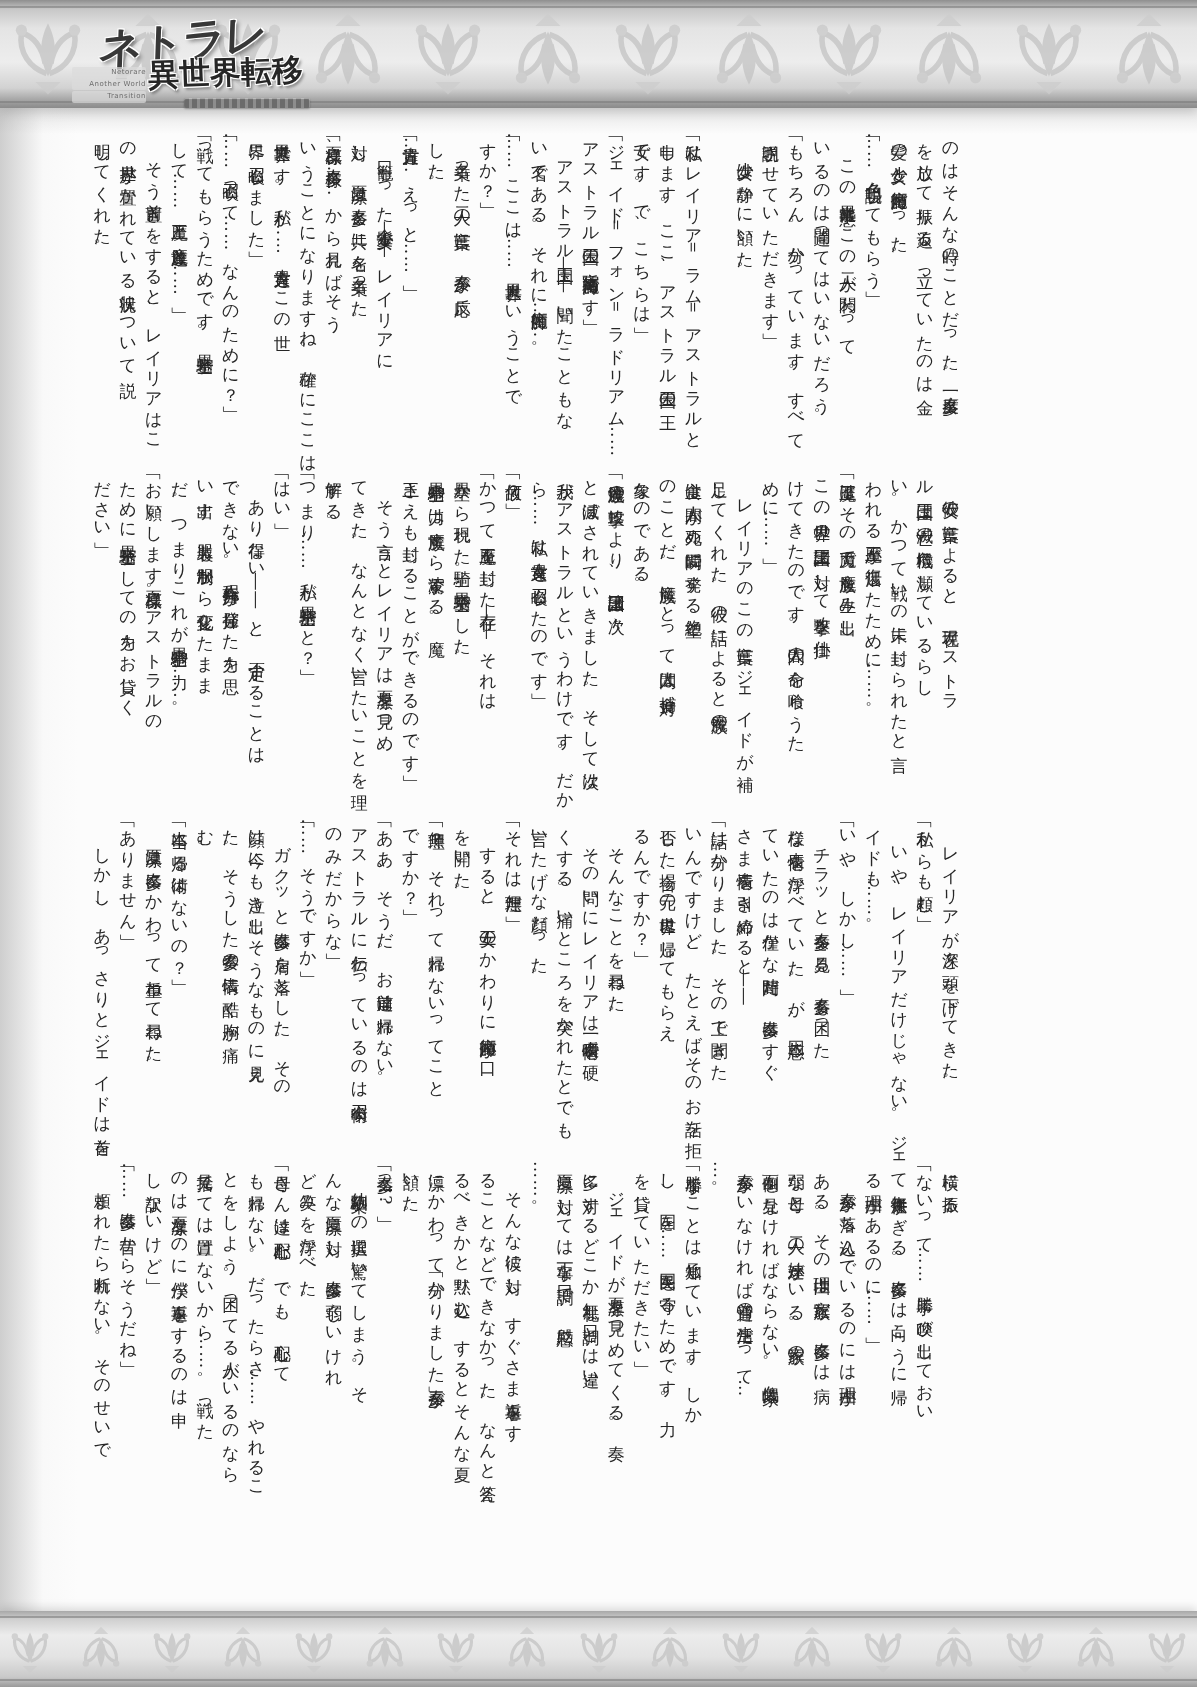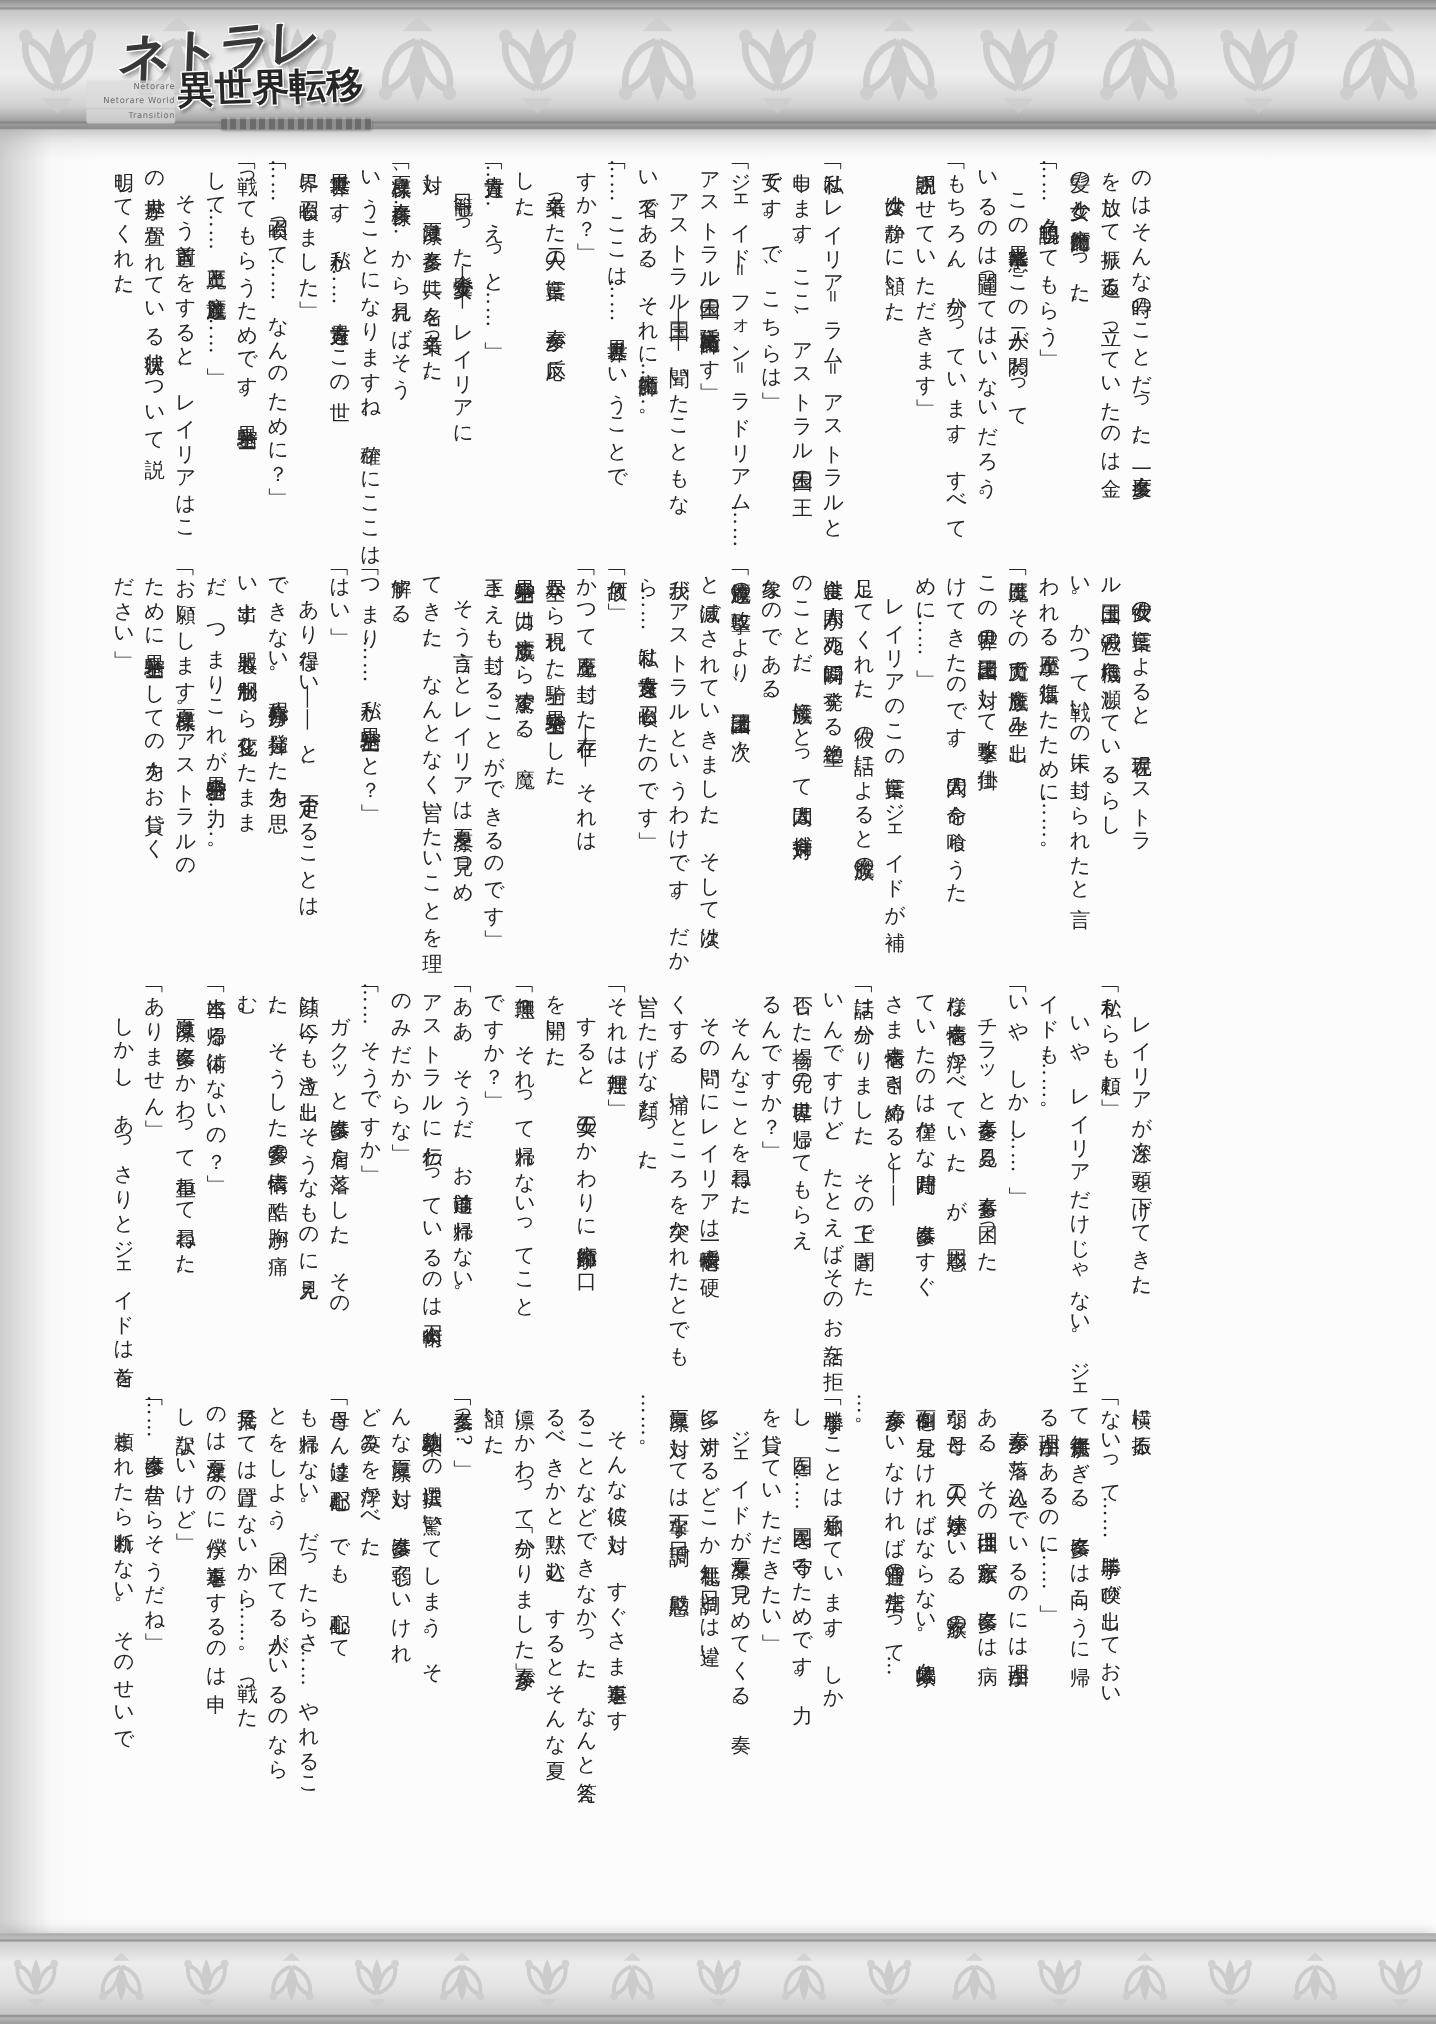--- a/index.html
+++ b/index.html
@@ -188,21 +188,21 @@
     <circle cx="49" cy="13" r="4" fill="#c9c9c9"></circle>
     <path d="M21 50 L39 50 L30 59 Z" fill="#cdcdcd"></path>
   </svg>
       </div>
   </div>
 
   <div class="logo">
     <div class="logo-netorare">ネトラレ</div>
     <div class="logo-en">
       <div>Netorare</div>
-      <div>Netorare World</div>
+      <div>Another World</div>
       <div>Transition</div>
     </div>
     <div class="logo-isekai">異世界転移</div>
     <div class="logo-caption"></div>
   </div>
 
   <div class="edge-left"></div>
   <div class="edge-top"></div>
 
   <div class="text-block block-1">のはそんな時のことだった。一度奏多

